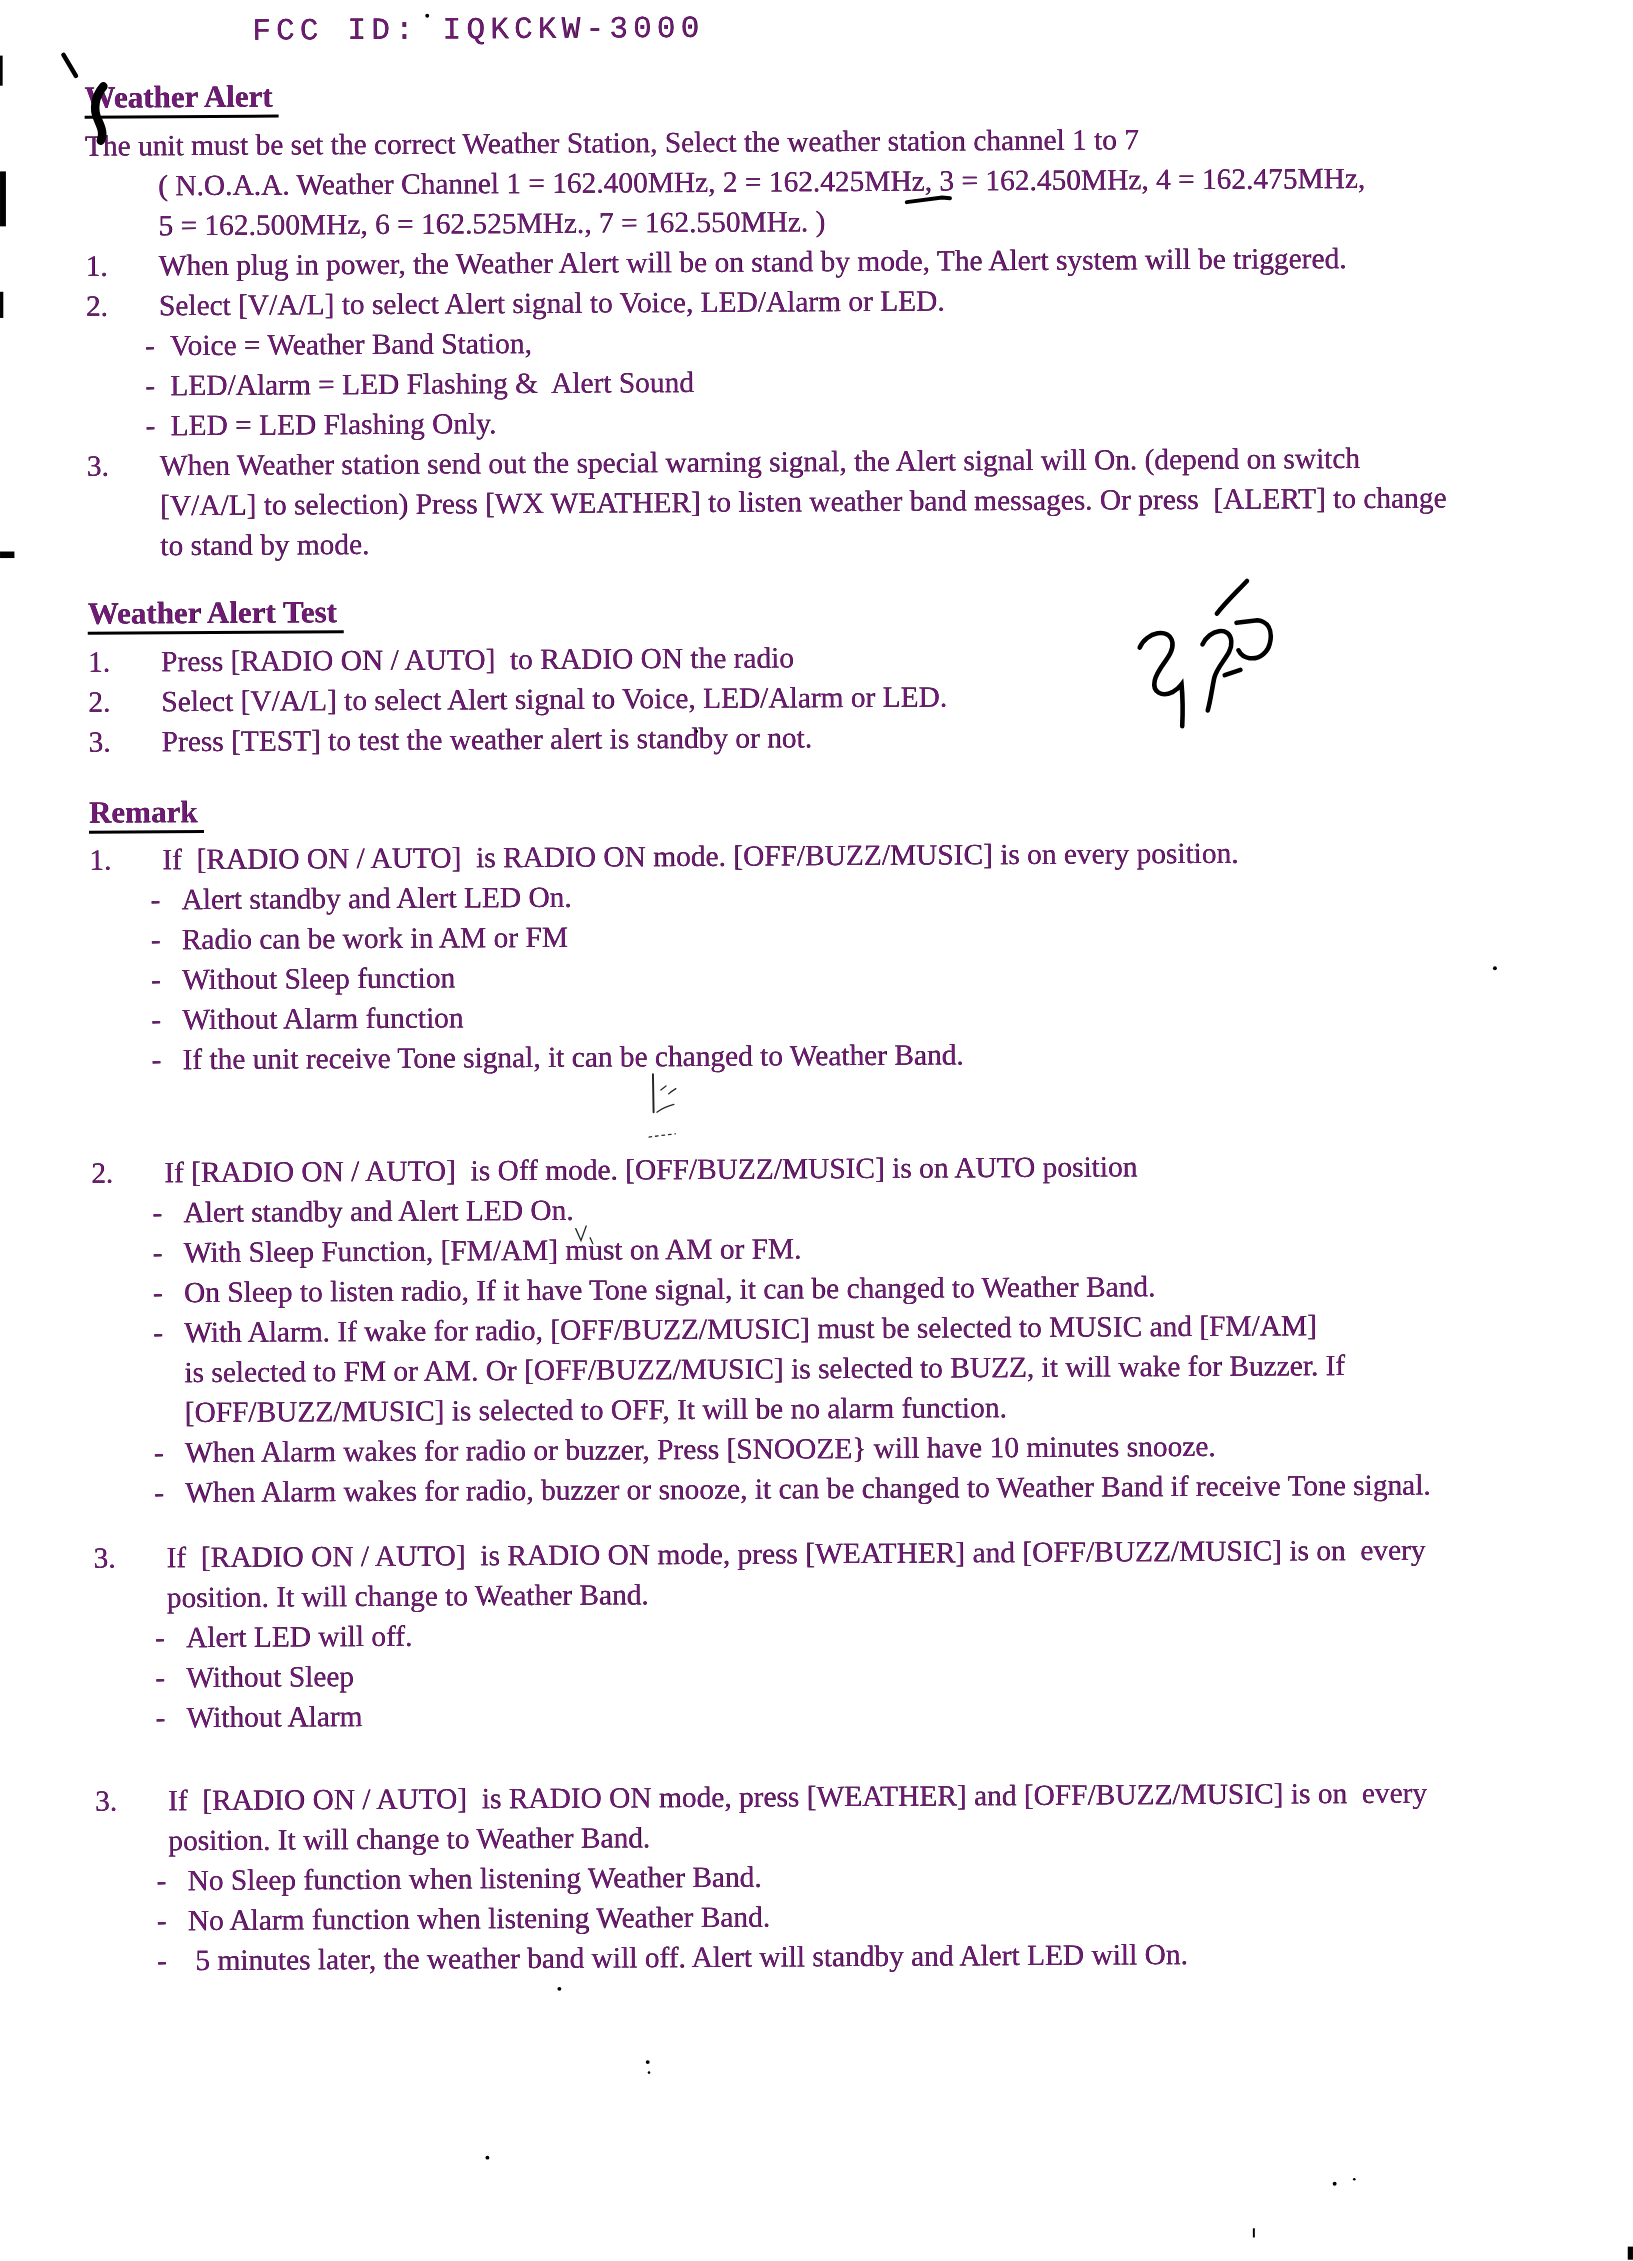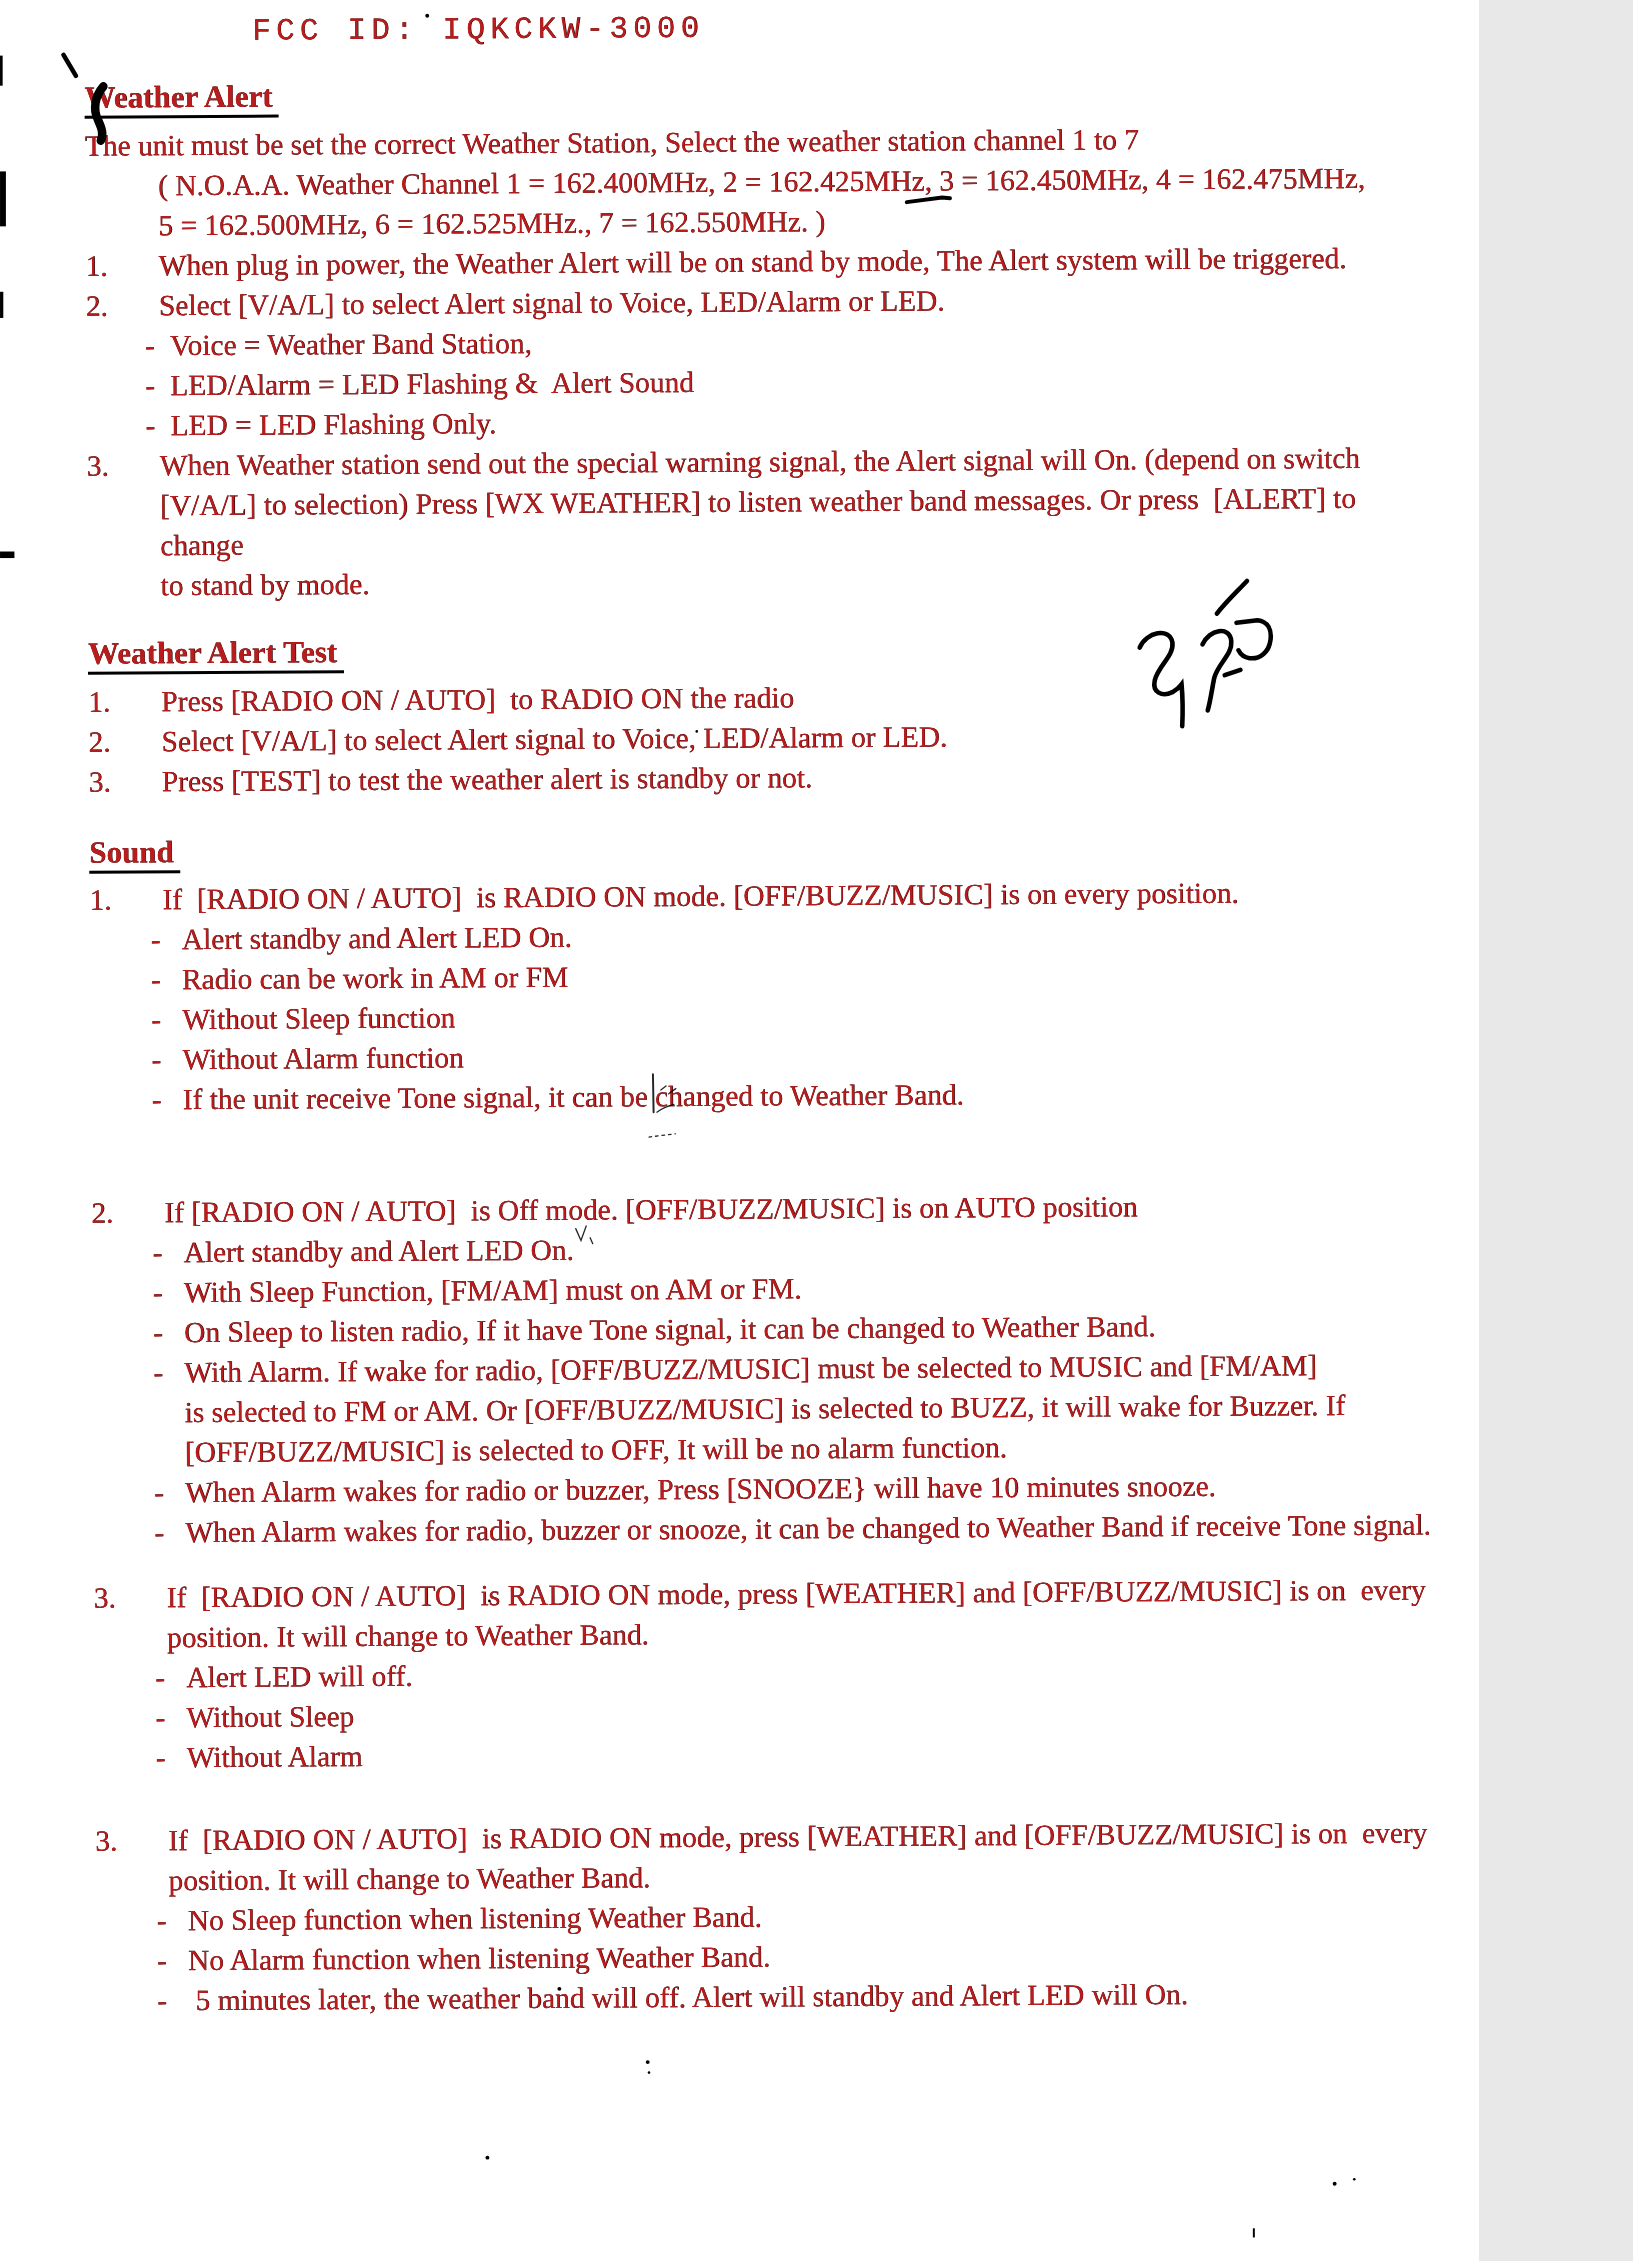--- a/index.html
+++ b/index.html
@@ -1,21 +1,21 @@
 <!DOCTYPE html>
 <html style="font-size:10.5px"><head>
 <meta charset="utf-8">
 <style>
   html,body{margin:0;padding:0;background:#e8e8e8;}
   .sheet{
     position:relative;
-    width:1479px;height:2261px;
+    width:1633px;height:2261px;
     background:#ffffff;
     overflow:hidden;
-    color:#b91c1c;
+    color:#701a75;
     font-family:"Liberation Serif","DejaVu Serif",serif;
     font-size:29.4px;
     line-height:40px;
   }
   .content{
     position:relative;
     transform:rotate(-0.35deg);
     transform-origin:39px 0;
     text-shadow:0.3px 0 0 #000;
   }
@@ -101,21 +101,21 @@
     </div>
     <div class="li">
       <span class="num">2.</span>
       <span class="text">Select [V/A/L] to select Alert signal to Voice, LED/Alarm or LED.</span>
     </div>
     <div class="li">
       <span class="num">3.</span>
       <span class="text">Press [TEST] to test the weather alert is standby or not.</span>
     </div>
 
-    <div class="hd rem">Sound</div>
+    <div class="hd rem">Remark</div>
 
     <div class="li">
       <span class="num">1.</span>
       <span class="text">If  [RADIO ON / AUTO]  is RADIO ON mode. [OFF/BUZZ/MUSIC] is on every position.</span>
     </div>
     <div class="rsub">
       <span class="dash">-</span>
       <span class="text">Alert standby and Alert LED On.</span>
     </div>
     <div class="rsub">

